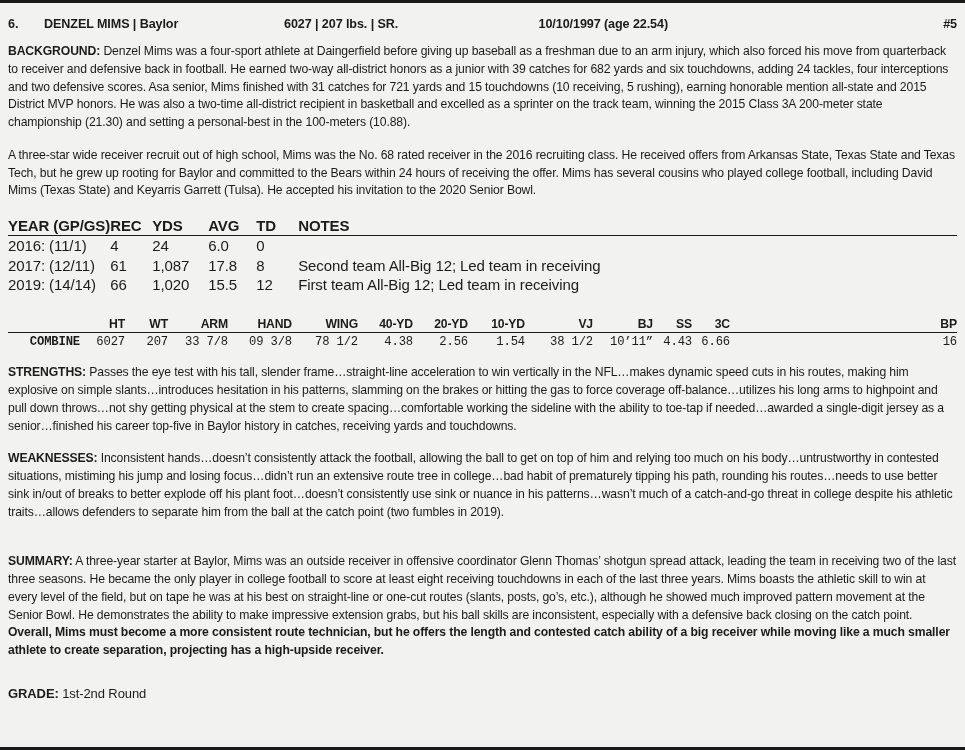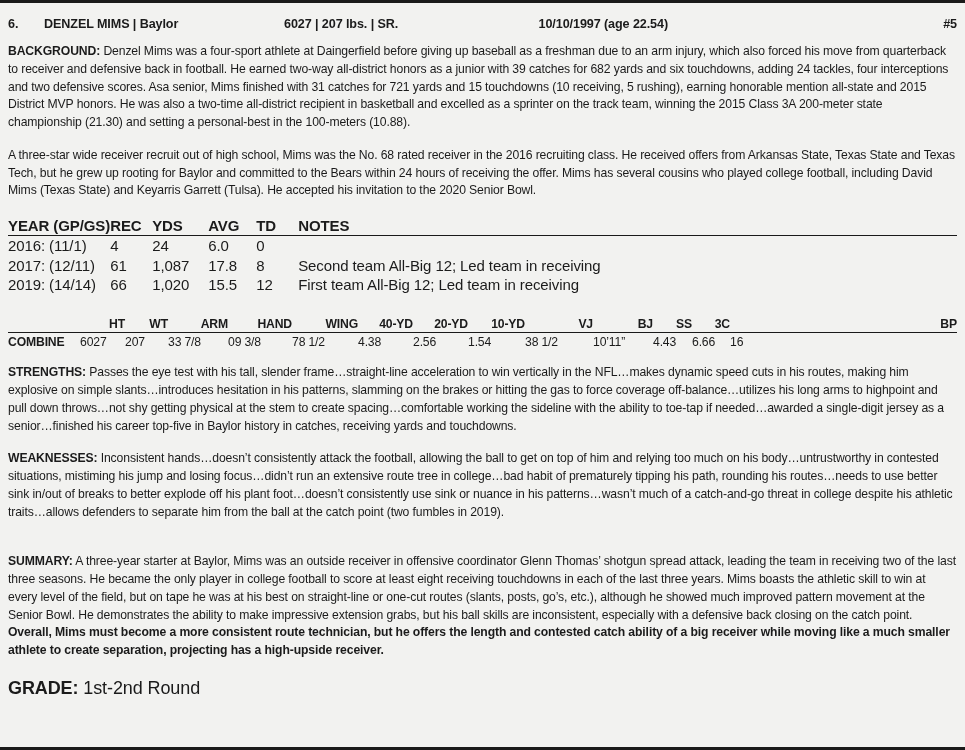--- a/index.html
+++ b/index.html
@@ -95,44 +95,45 @@
     letter-spacing: -0.15px;
   }
   .combine th {
     text-align: right;
     font-weight: bold;
     padding: 0 0 1px 0;
     border-bottom: 1.6px solid #1a1a1a;
     white-space: nowrap;
   }
   .combine td {
-    text-align: left;
+    text-align: right;
     padding: 1.6px 0;
     white-space: nowrap;
+    font-family: Liberation Mono, monospace;
   }
   .combine .rowlabel { font-weight: bold; }
   .k-label { width: 72px; }
   .k-ht    { width: 45px; }
   .k-wt    { width: 43px; }
   .k-arm   { width: 60px; }
   .k-hand  { width: 64px; }
   .k-wing  { width: 66px; }
   .k-40    { width: 55px; }
   .k-20    { width: 55px; }
   .k-10    { width: 57px; }
   .k-vj    { width: 68px; }
   .k-bj    { width: 60px; }
   .k-ss    { width: 39px; }
   .k-3c    { width: 38px; }
   .k-bp    { width: auto; }
 
   
   .grade {
-    margin-top: 18px;
-    font-size: 18px;
+    margin-top: 26px;
+    font-size: 13px;
     letter-spacing: -0.1px;
   }
 </style>
 </head>
 <body>
 
 <div class="page">
 
   <div class="playerbar">
     <span class="pb-rank">6.</span>

